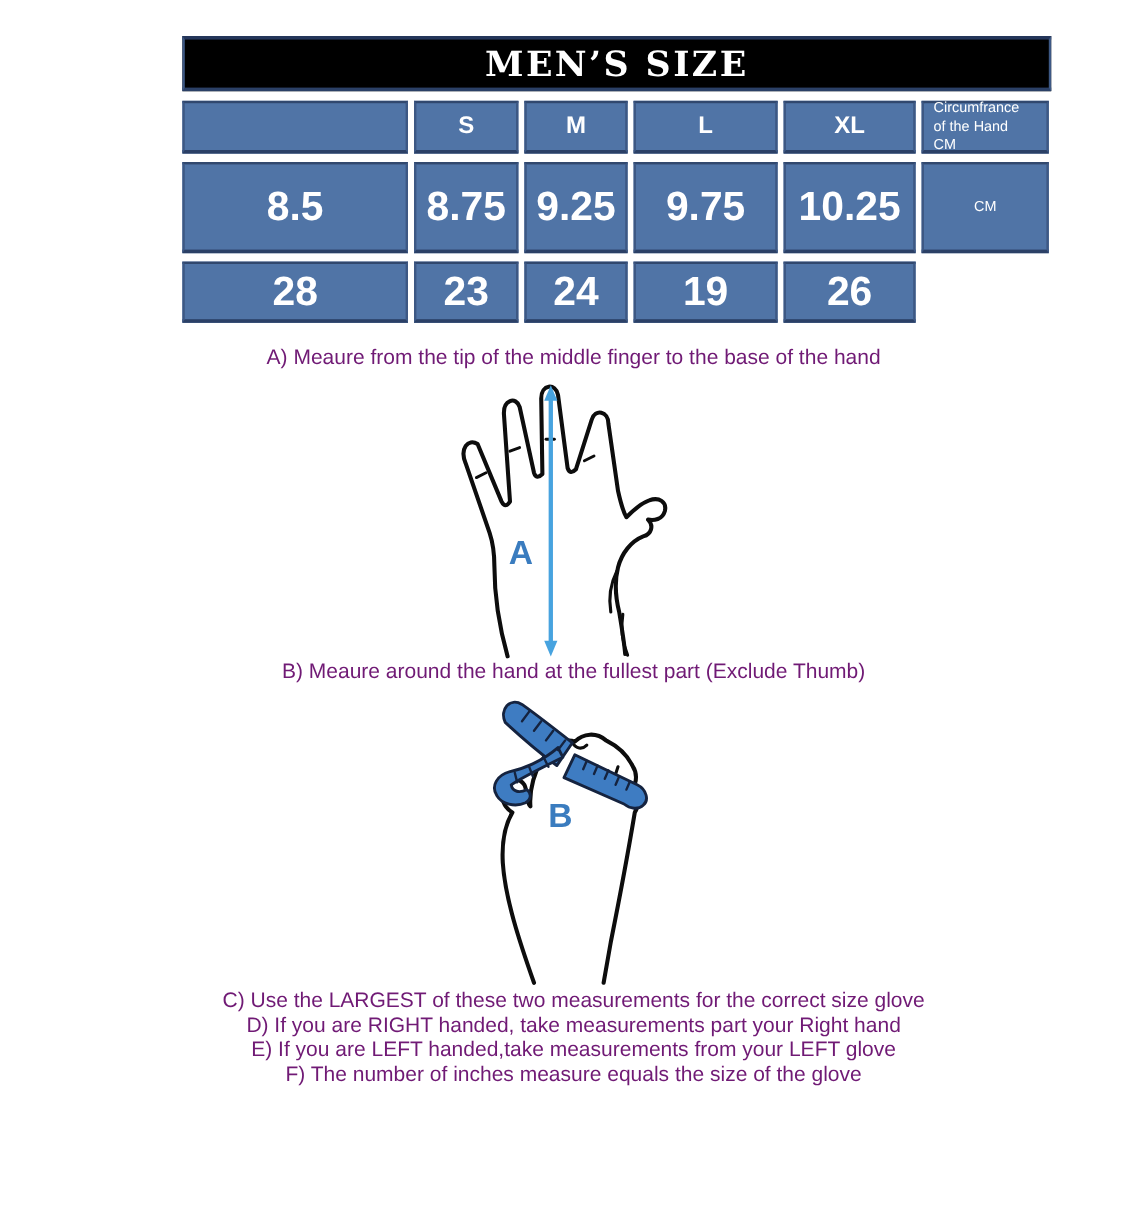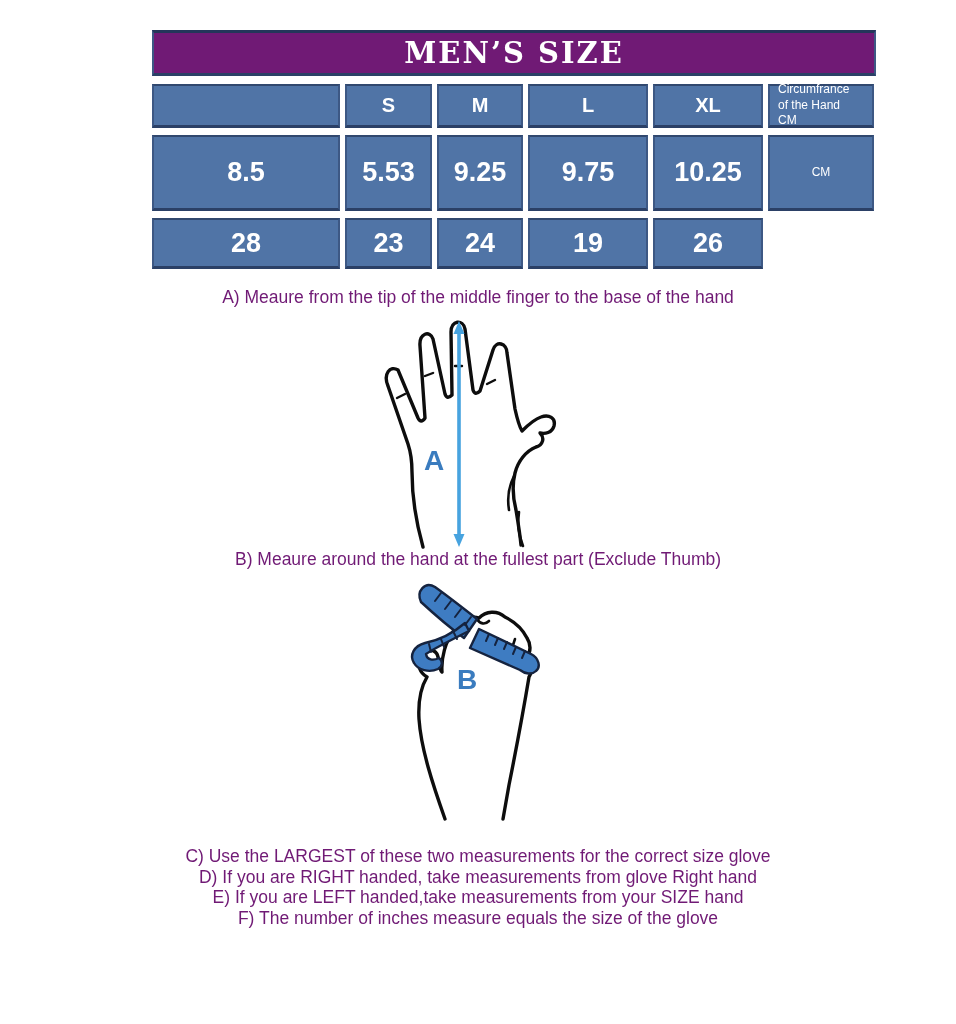--- a/index.html
+++ b/index.html
@@ -5,49 +5,49 @@
   * { margin:0; padding:0; box-sizing:border-box; }
   html,body { background:#ffffff; }
   .page {
     position:relative; width:956px; height:1024px; margin:0 auto;
     background:#ffffff; font-family:"Liberation Sans", sans-serif; overflow:hidden;
   }
   
   .size-table { margin:30px 0 0 152px; width:724px; }
   .banner {
     height:46px; display:flex; align-items:center; justify-content:center;
-    background:#701a75; color:#ffffff;
+    background:#000000; color:#ffffff;
     border:2px solid #3D5884; border-top:3px solid #24365A; border-bottom:3px solid #2B4066;
     font-family:"DejaVu Serif", serif; font-weight:bold; font-size:29px; letter-spacing:2px;
     margin-bottom:8px;
   }
   .grid {
     display:grid;
     grid-template-columns:188px 87px 86px 120px 110px 106px;
     grid-template-rows:44px 76px 51px;
     column-gap:5px; row-gap:7px;
   }
   .cell {
     background:#5074A6; color:#ffffff;
     border:2px solid #3D5884; border-bottom:3px solid #2B4066; border-top:2px solid #31486E;
     display:flex; align-items:center; justify-content:center;
   }
   .cell.size-h { font-weight:bold; font-size:20px; }
   .cell.row-label { font-size:12px; justify-content:flex-start; text-align:left;
                     padding-left:8px; padding-right:38px; line-height:1.3; }
   .cell.row-label.centered { justify-content:center; text-align:center; padding:0 8px; }
-  .cell.value { font-weight:bold; font-size:27px; }
+  .cell.value { font-weight:bold; font-size:34px; }
   
   .note {
     color:#701a75; font-size:17.5px; text-align:center; line-height:20.5px;
     width:100%;
   }
   #note-a { margin-top:18px; }
   #note-b { }
-  .notes-block { margin-top:24px; }
+  .notes-block { margin-top:1px; }
   
   .diagram { display:block; margin:6px auto 0; }
   #fist-svg { margin-top:8px; }
   .svg-label {
     font-family:"Liberation Sans", sans-serif; font-weight:bold; font-size:28px;
     fill:#3A7CBF;
   }
 </style>
 </head>
 <body>
@@ -59,21 +59,21 @@
     <div class="grid">
 
       <div class="cell"></div>
       <div class="cell size-h">S</div>
       <div class="cell size-h">M</div>
       <div class="cell size-h">L</div>
       <div class="cell size-h">XL</div>
 
       <div class="cell row-label">Circumfrance of the Hand CM</div>
       <div class="cell value">8.5</div>
-      <div class="cell value">5.53</div>
+      <div class="cell value">8.75</div>
       <div class="cell value">9.25</div>
       <div class="cell value">9.75</div>
       <div class="cell value">10.25</div>
 
       <div class="cell row-label centered">CM</div>
       <div class="cell value">28</div>
       <div class="cell value">23</div>
       <div class="cell value">24</div>
       <div class="cell value">19</div>
       <div class="cell value">26</div>
@@ -177,18 +177,18 @@
         <path d="M 117,61 L 114,68"></path>
       <path d="M 126,65 L 123,72"></path>
         <path d="M 135,70 L 132,77"></path>
         <path d="M 144,74 L 141,81"></path>
     </g>
     <text x="86" y="112" text-anchor="middle" class="svg-label">B</text>
   </svg>
 
   <div class="notes-block">
     <p class="note">C) Use the LARGEST of these two measurements for the correct size glove</p>
-    <p class="note">D) If you are RIGHT handed, take measurements from glove Right hand</p>
-    <p class="note">E) If you are LEFT handed,take measurements from your SIZE hand</p>
+    <p class="note">D) If you are RIGHT handed, take measurements part your Right hand</p>
+    <p class="note">E) If you are LEFT handed,take measurements from your LEFT glove</p>
     <p class="note">F) The number of inches measure equals the size of the glove</p>
   </div>
 
 </div>
 
 </body></html>

